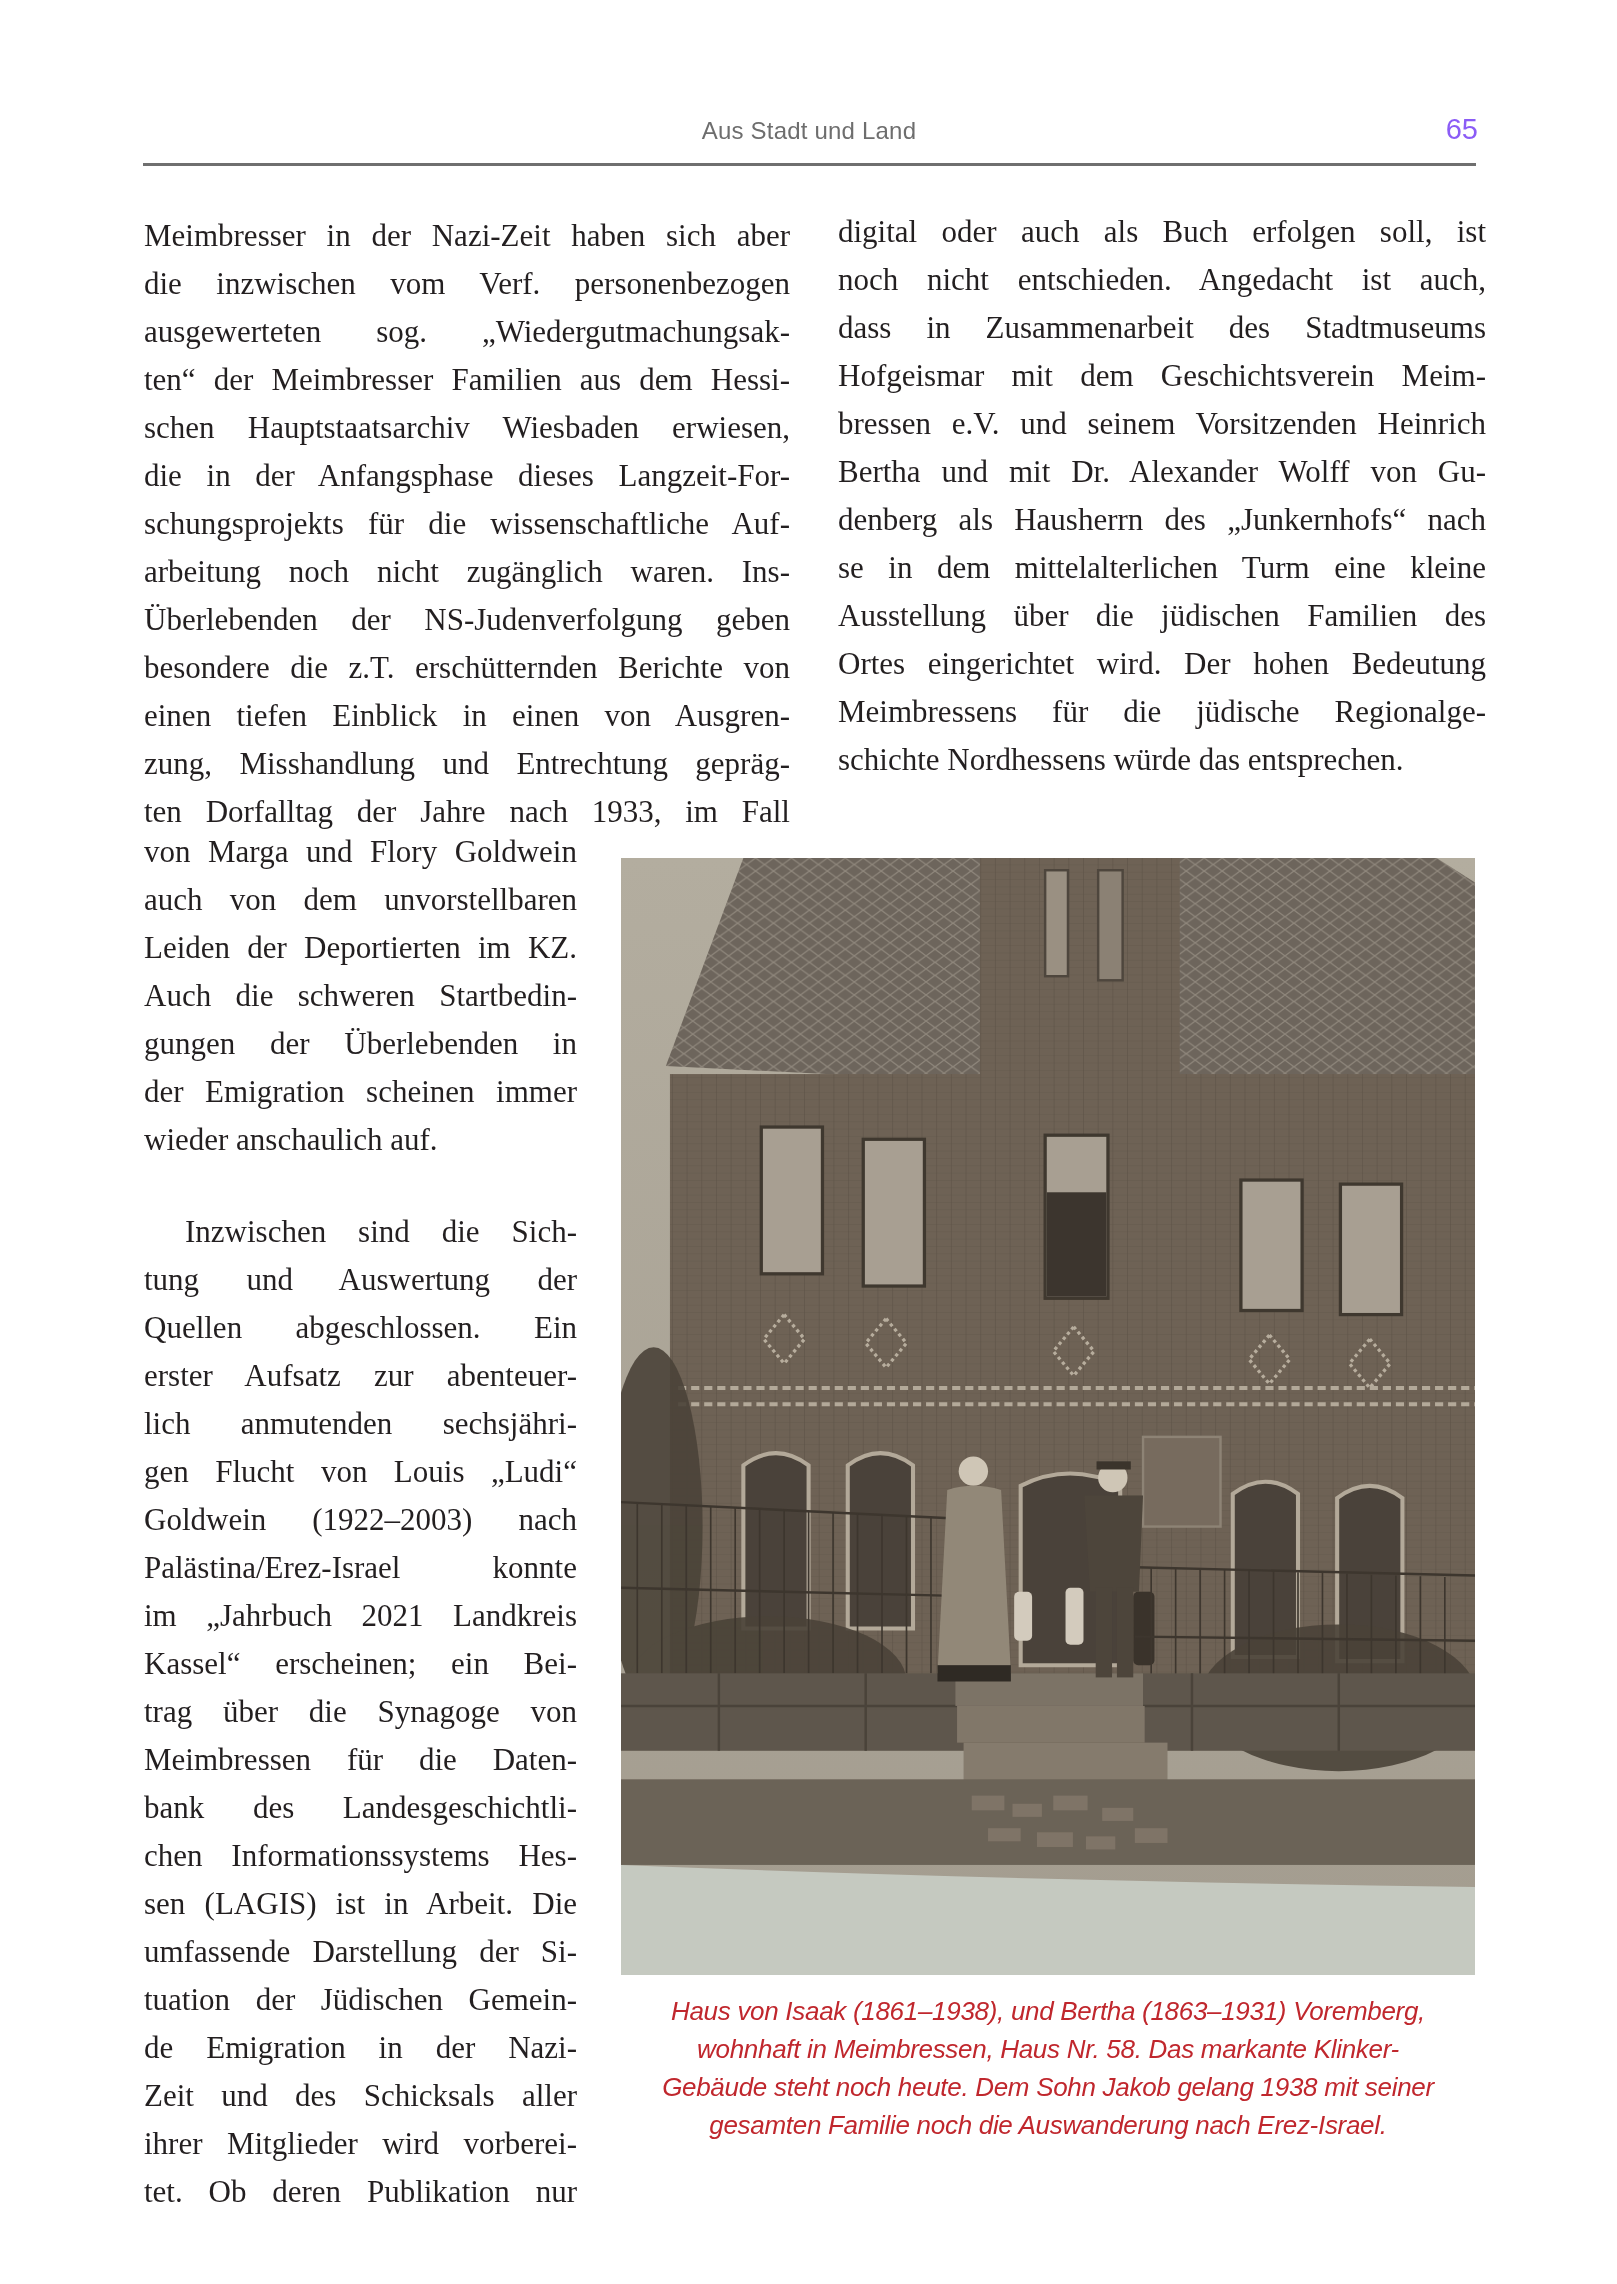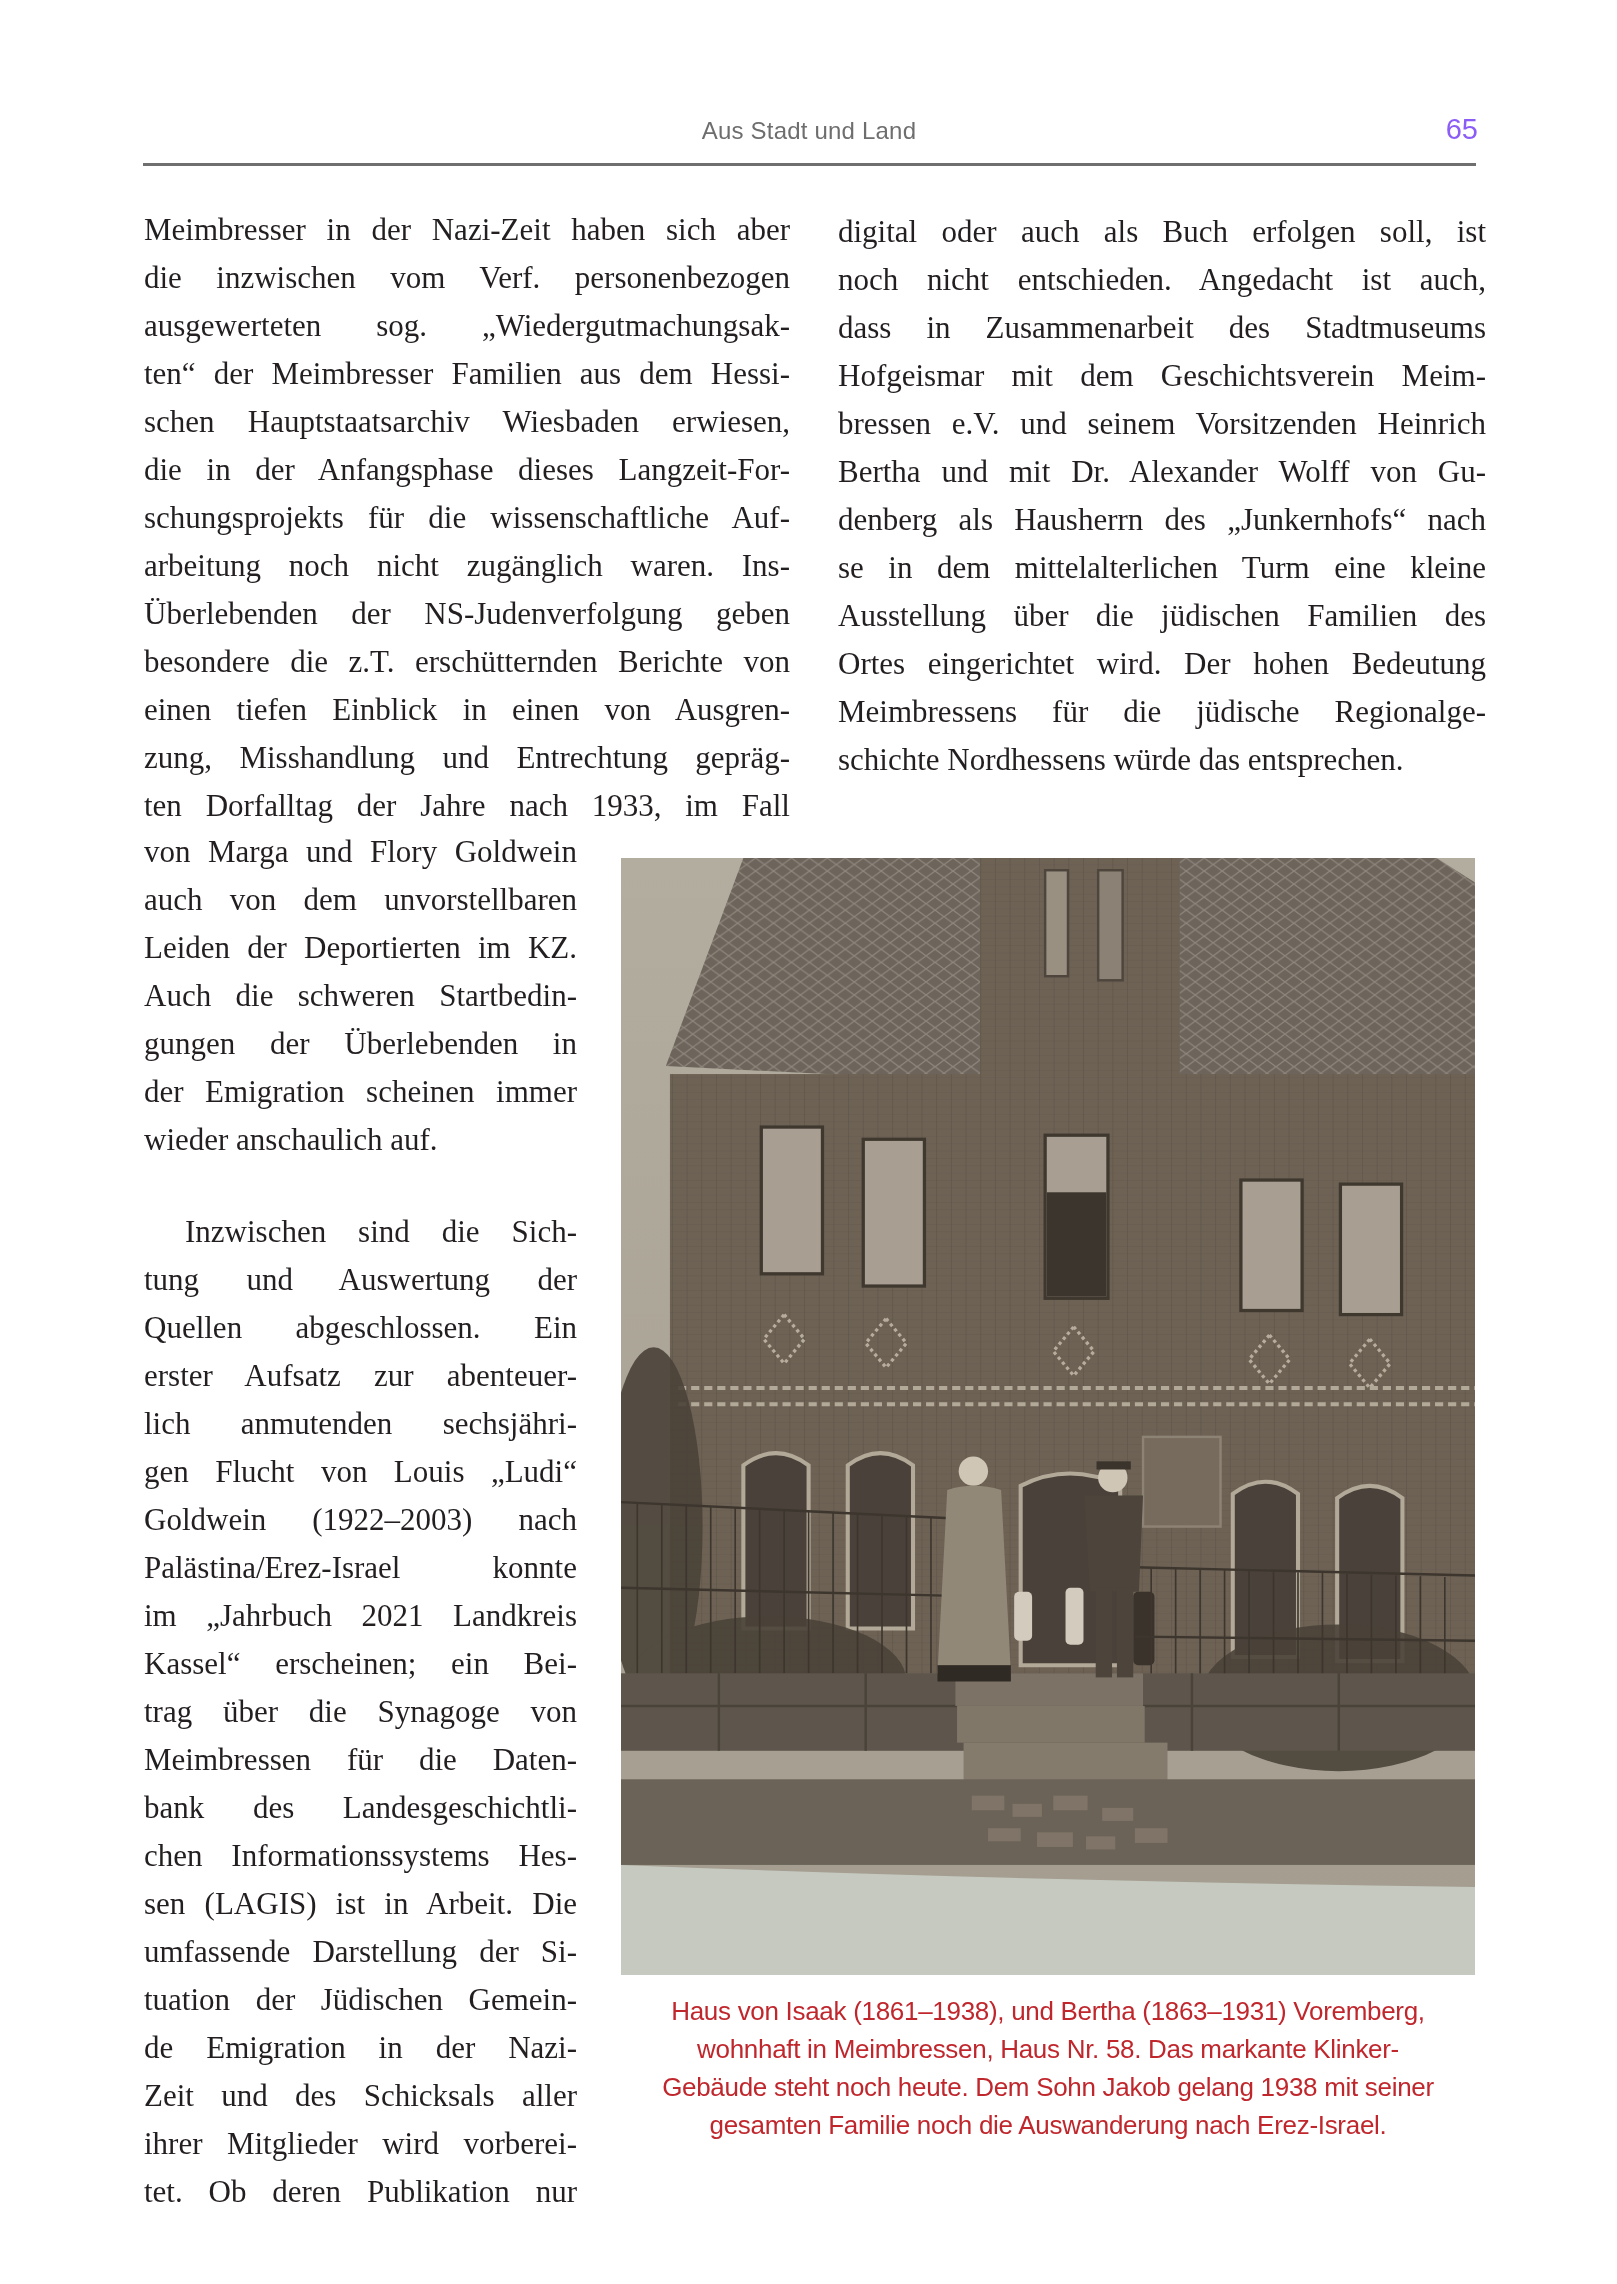--- a/index.html
+++ b/index.html
@@ -21,35 +21,35 @@
   }
 
   .body-text {
     font-family: "Liberation Serif", "DejaVu Serif", serif;
     font-size: 31px; color: #231f20; line-height: 48px;
   }
   .line { display: block; white-space: nowrap; text-align-last: justify; text-align: justify; }
   .line.last { text-align-last: left; }
   .line.indent { text-indent: 41px; margin-top: 44px; }
 
-  .col-left-top { position: absolute; left: 144px; top: 206px; width: 646px; }
+  .col-left-top { position: absolute; left: 144px; top: 212px; width: 646px; }
   .col-right-top { position: absolute; left: 838px; top: 208px; width: 648px; }
   .col-left-narrow { position: absolute; left: 144px; top: 828px; width: 433px; }
 
   .photo {
     position: absolute; left: 621px; top: 858px; width: 854px; height: 1117px;
     overflow: hidden;
     background: #8a8175;
   }
   .photo svg { display: block; width: 100%; height: 100%; }
 
   .caption {
     position: absolute; left: 620px; width: 856px; top: 1992px;
     text-align: center; font-family: "Liberation Sans", sans-serif;
-    font-size: 26px; line-height: 38px; color: #c0272d;
+    font-style: italic; font-size: 26px; line-height: 38px; color: #c0272d;
     letter-spacing: -0.3px;
   }
   .caption .cline { display: block; white-space: nowrap; }
 </style>
 </head>
 <body>
 
 <div class="page">
 
   <div class="header-title">Aus Stadt und Land</div>

